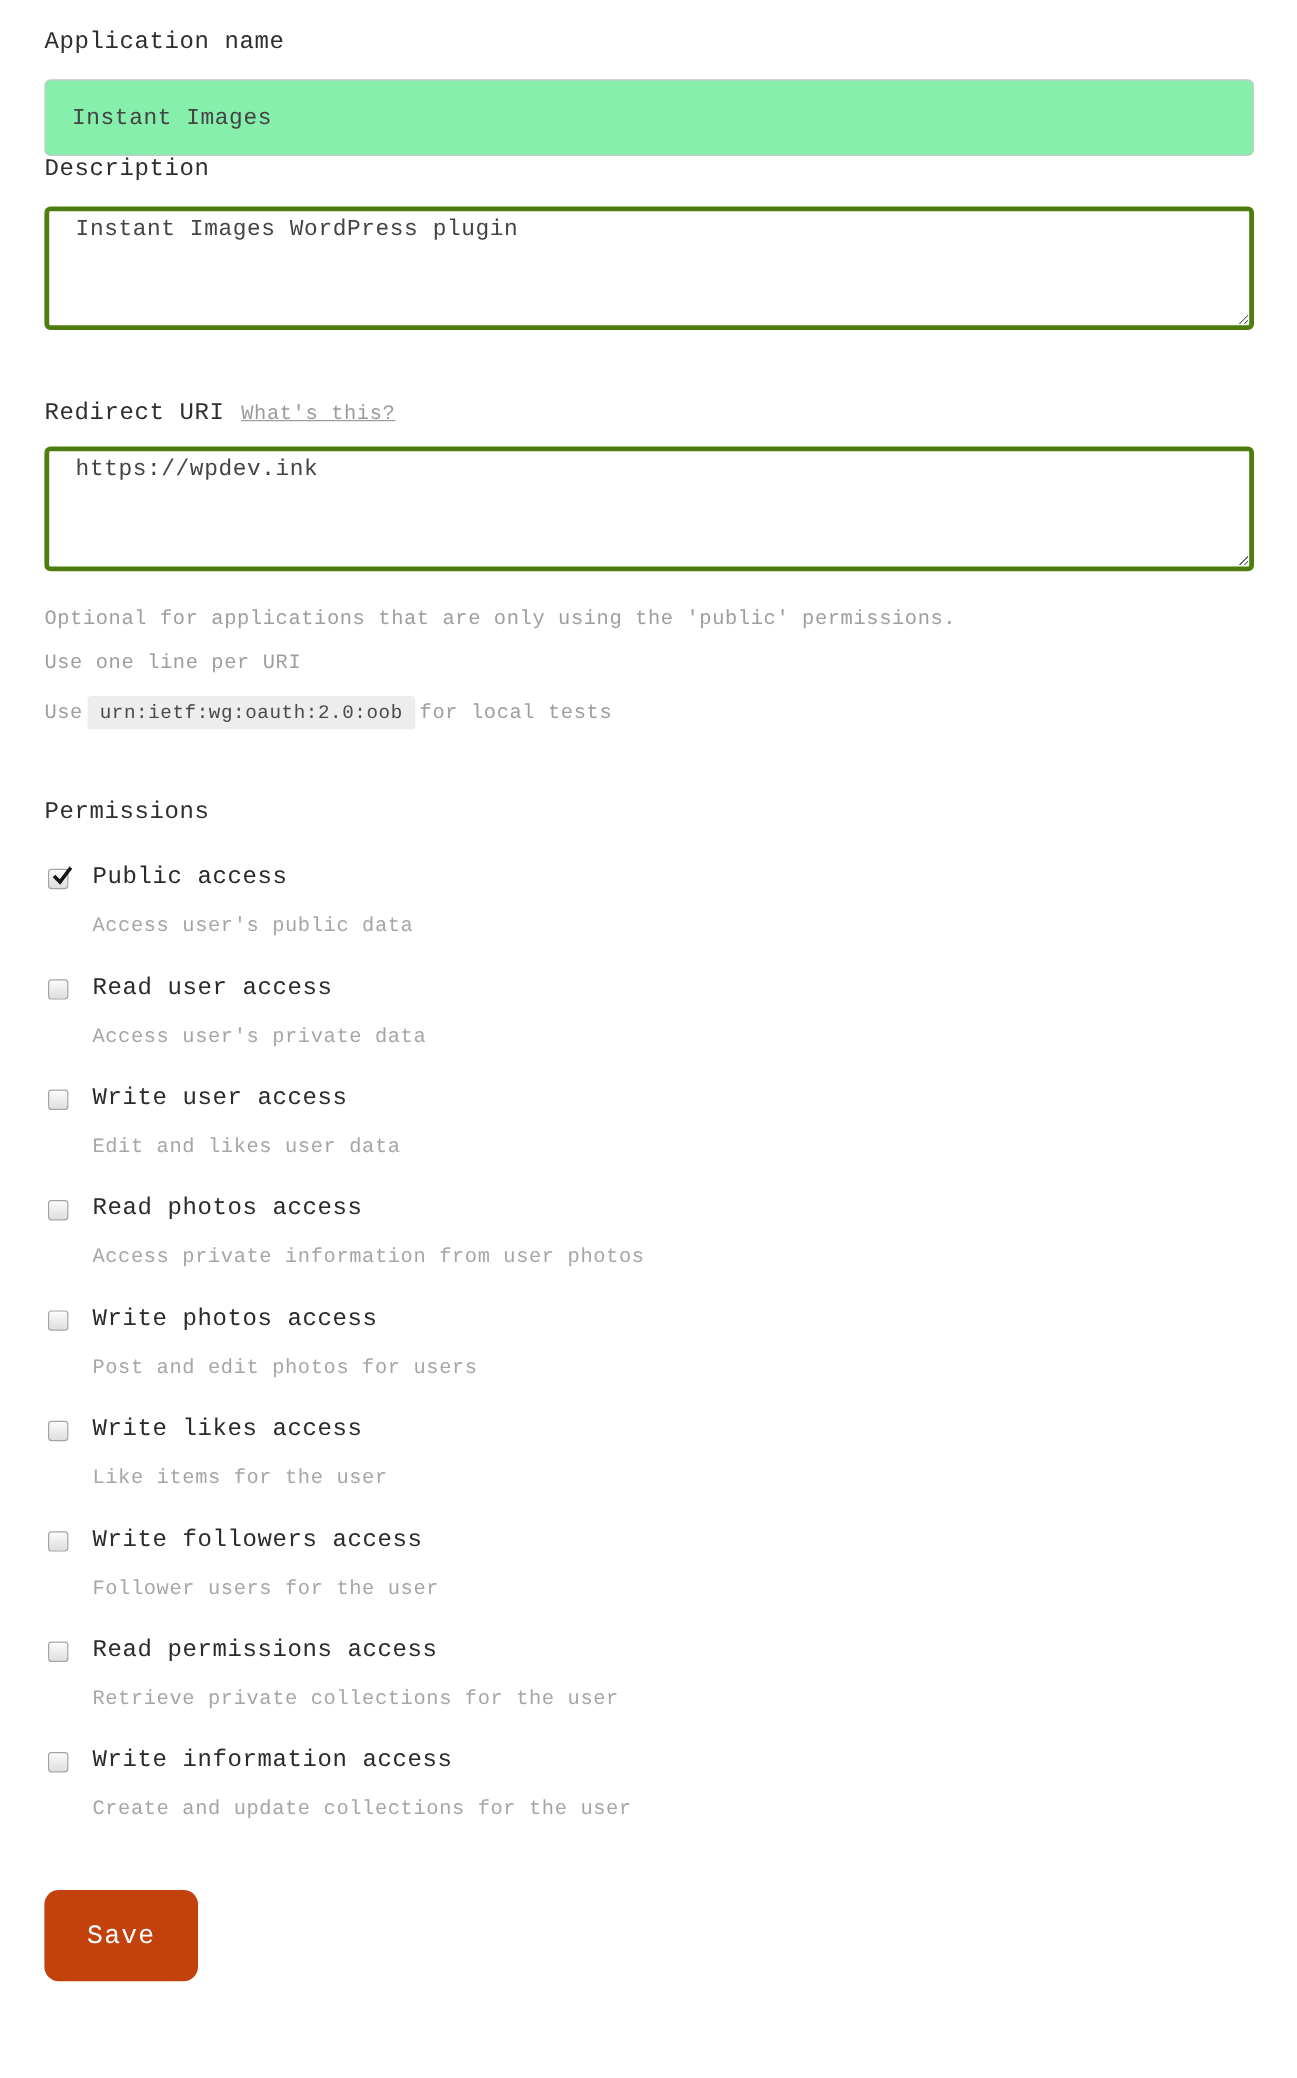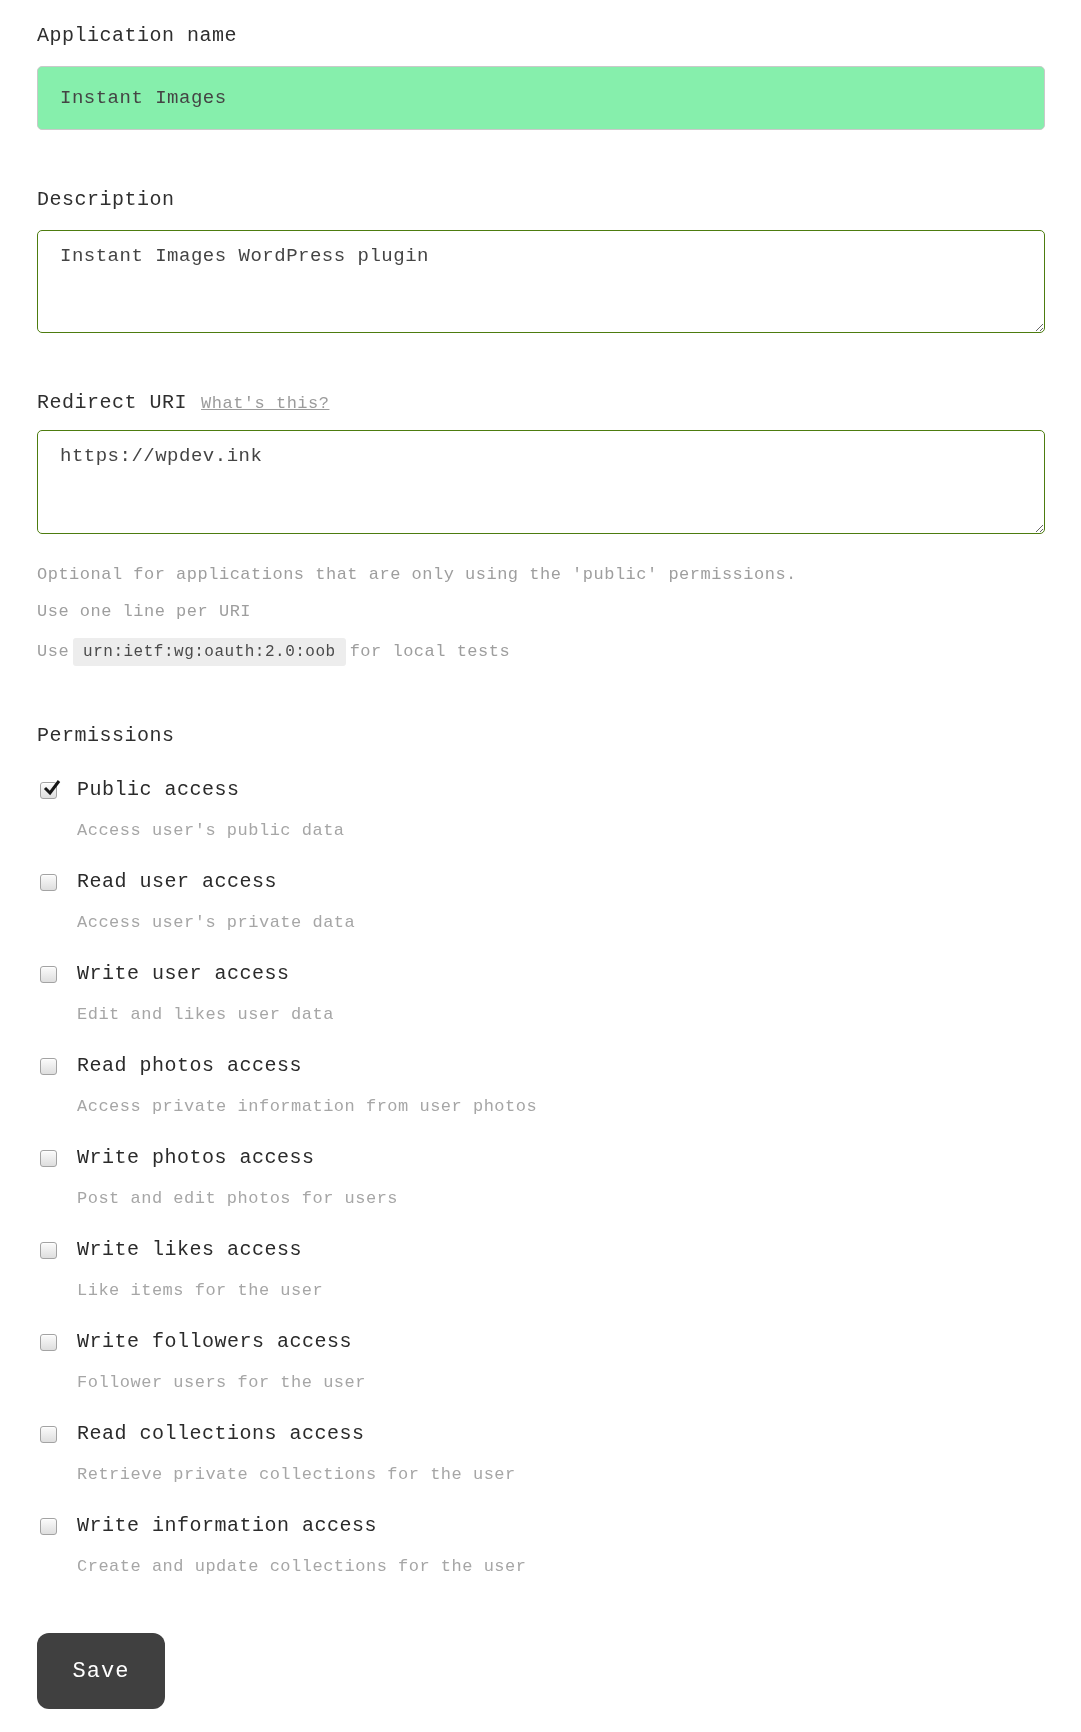--- a/index.html
+++ b/index.html
@@ -45,23 +45,23 @@
     color: #444444;
     letter-spacing: 0.5px;
     background: #86efac;
     outline: none;
   }
   .textarea {
     display: block;
     width: 1008px;
     height: 103px;
     margin-top: 18px;
-    border: 1px solid #4d7c0f;
+    border: 4px solid #4d7c0f;
     border-radius: 5px;
-    padding: 12px 22px;
+    padding: 2px 22px;
     font-family: inherit;
     font-size: 19px;
     line-height: 26px;
     color: #444444;
     letter-spacing: 0.5px;
     background: #ffffff;
     outline: none;
     resize: both;
     overflow: hidden;
   }
@@ -131,39 +131,39 @@
     color: #a6a6a6;
     letter-spacing: 0.5px;
   }
   .save-btn {
     display: flex;
     align-items: center;
     justify-content: center;
     margin-top: 56px;
     width: 128px;
     height: 76px;
-    background: #404040;
+    background: #c2410c;
     color: #ffffff;
     border: none;
     border-radius: 12px;
     font-family: inherit;
     font-size: 22px;
     letter-spacing: 1px;
     cursor: pointer;
   }
 </style>
 </head>
 <body>
 
 <div class="page">
 
   <label class="field-label">Application name</label>
   <input type="text" class="text-input" value="Instant Images" style="">
 
-  <label class="field-label" style="margin-top:58px">Description</label>
+  <label class="field-label" style="">Description</label>
   <textarea class="textarea" style="">Instant Images WordPress plugin</textarea>
 
   <div class="label-row">
     <label class="field-label">Redirect URI</label>
     <a href="#" class="help-link">What's this?</a>
   </div>
   <textarea class="textarea uri" style="">https://wpdev.ink</textarea>
 
   <div class="help-block">
     <p class="help-line">Optional for applications that are only using the 'public' permissions.</p>
@@ -229,21 +229,21 @@
     <label class="perm-head">
       <span class="perm-checkbox"></span>
       <span class="perm-label">Write followers access</span>
     </label>
     <div class="perm-desc">Follower users for the user</div>
   </div>
 
   <div class="perm">
     <label class="perm-head">
       <span class="perm-checkbox"></span>
-      <span class="perm-label">Read collections access</span>
+      <span class="perm-label">Read permissions access</span>
     </label>
     <div class="perm-desc">Retrieve private collections for the user</div>
   </div>
 
   <div class="perm">
     <label class="perm-head">
       <span class="perm-checkbox"></span>
       <span class="perm-label">Write information access</span>
     </label>
     <div class="perm-desc">Create and update collections for the user</div>

